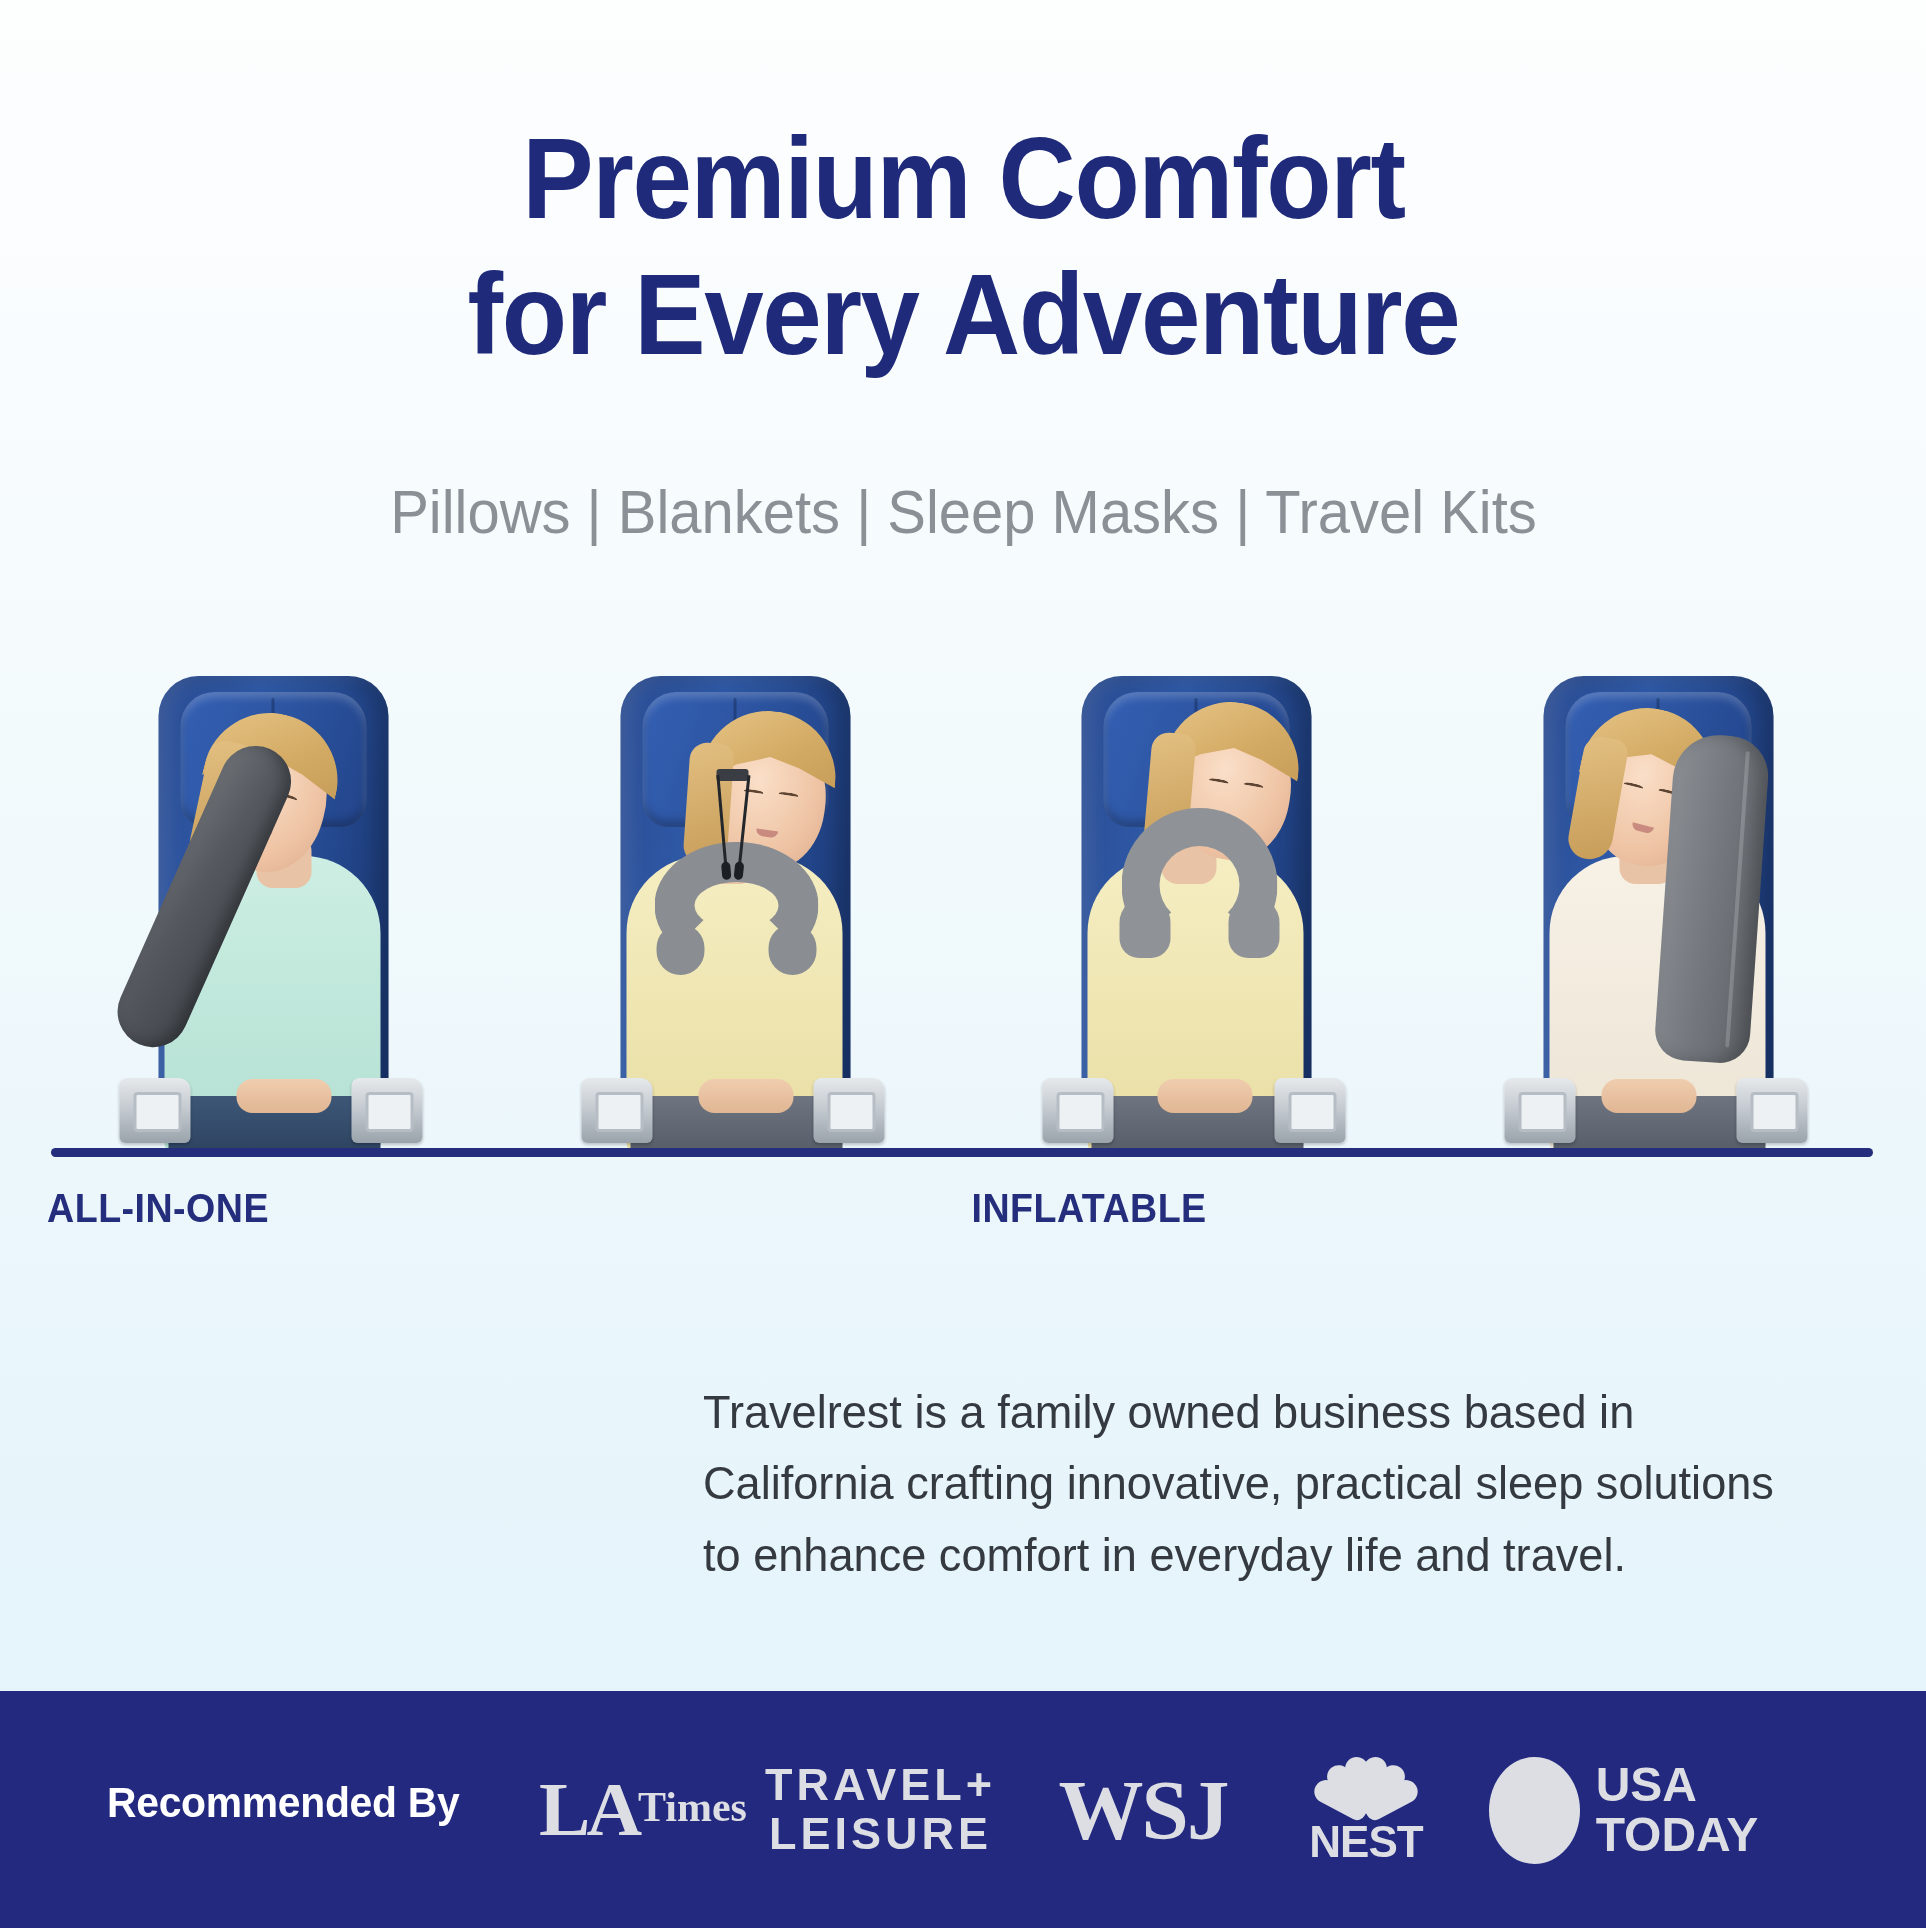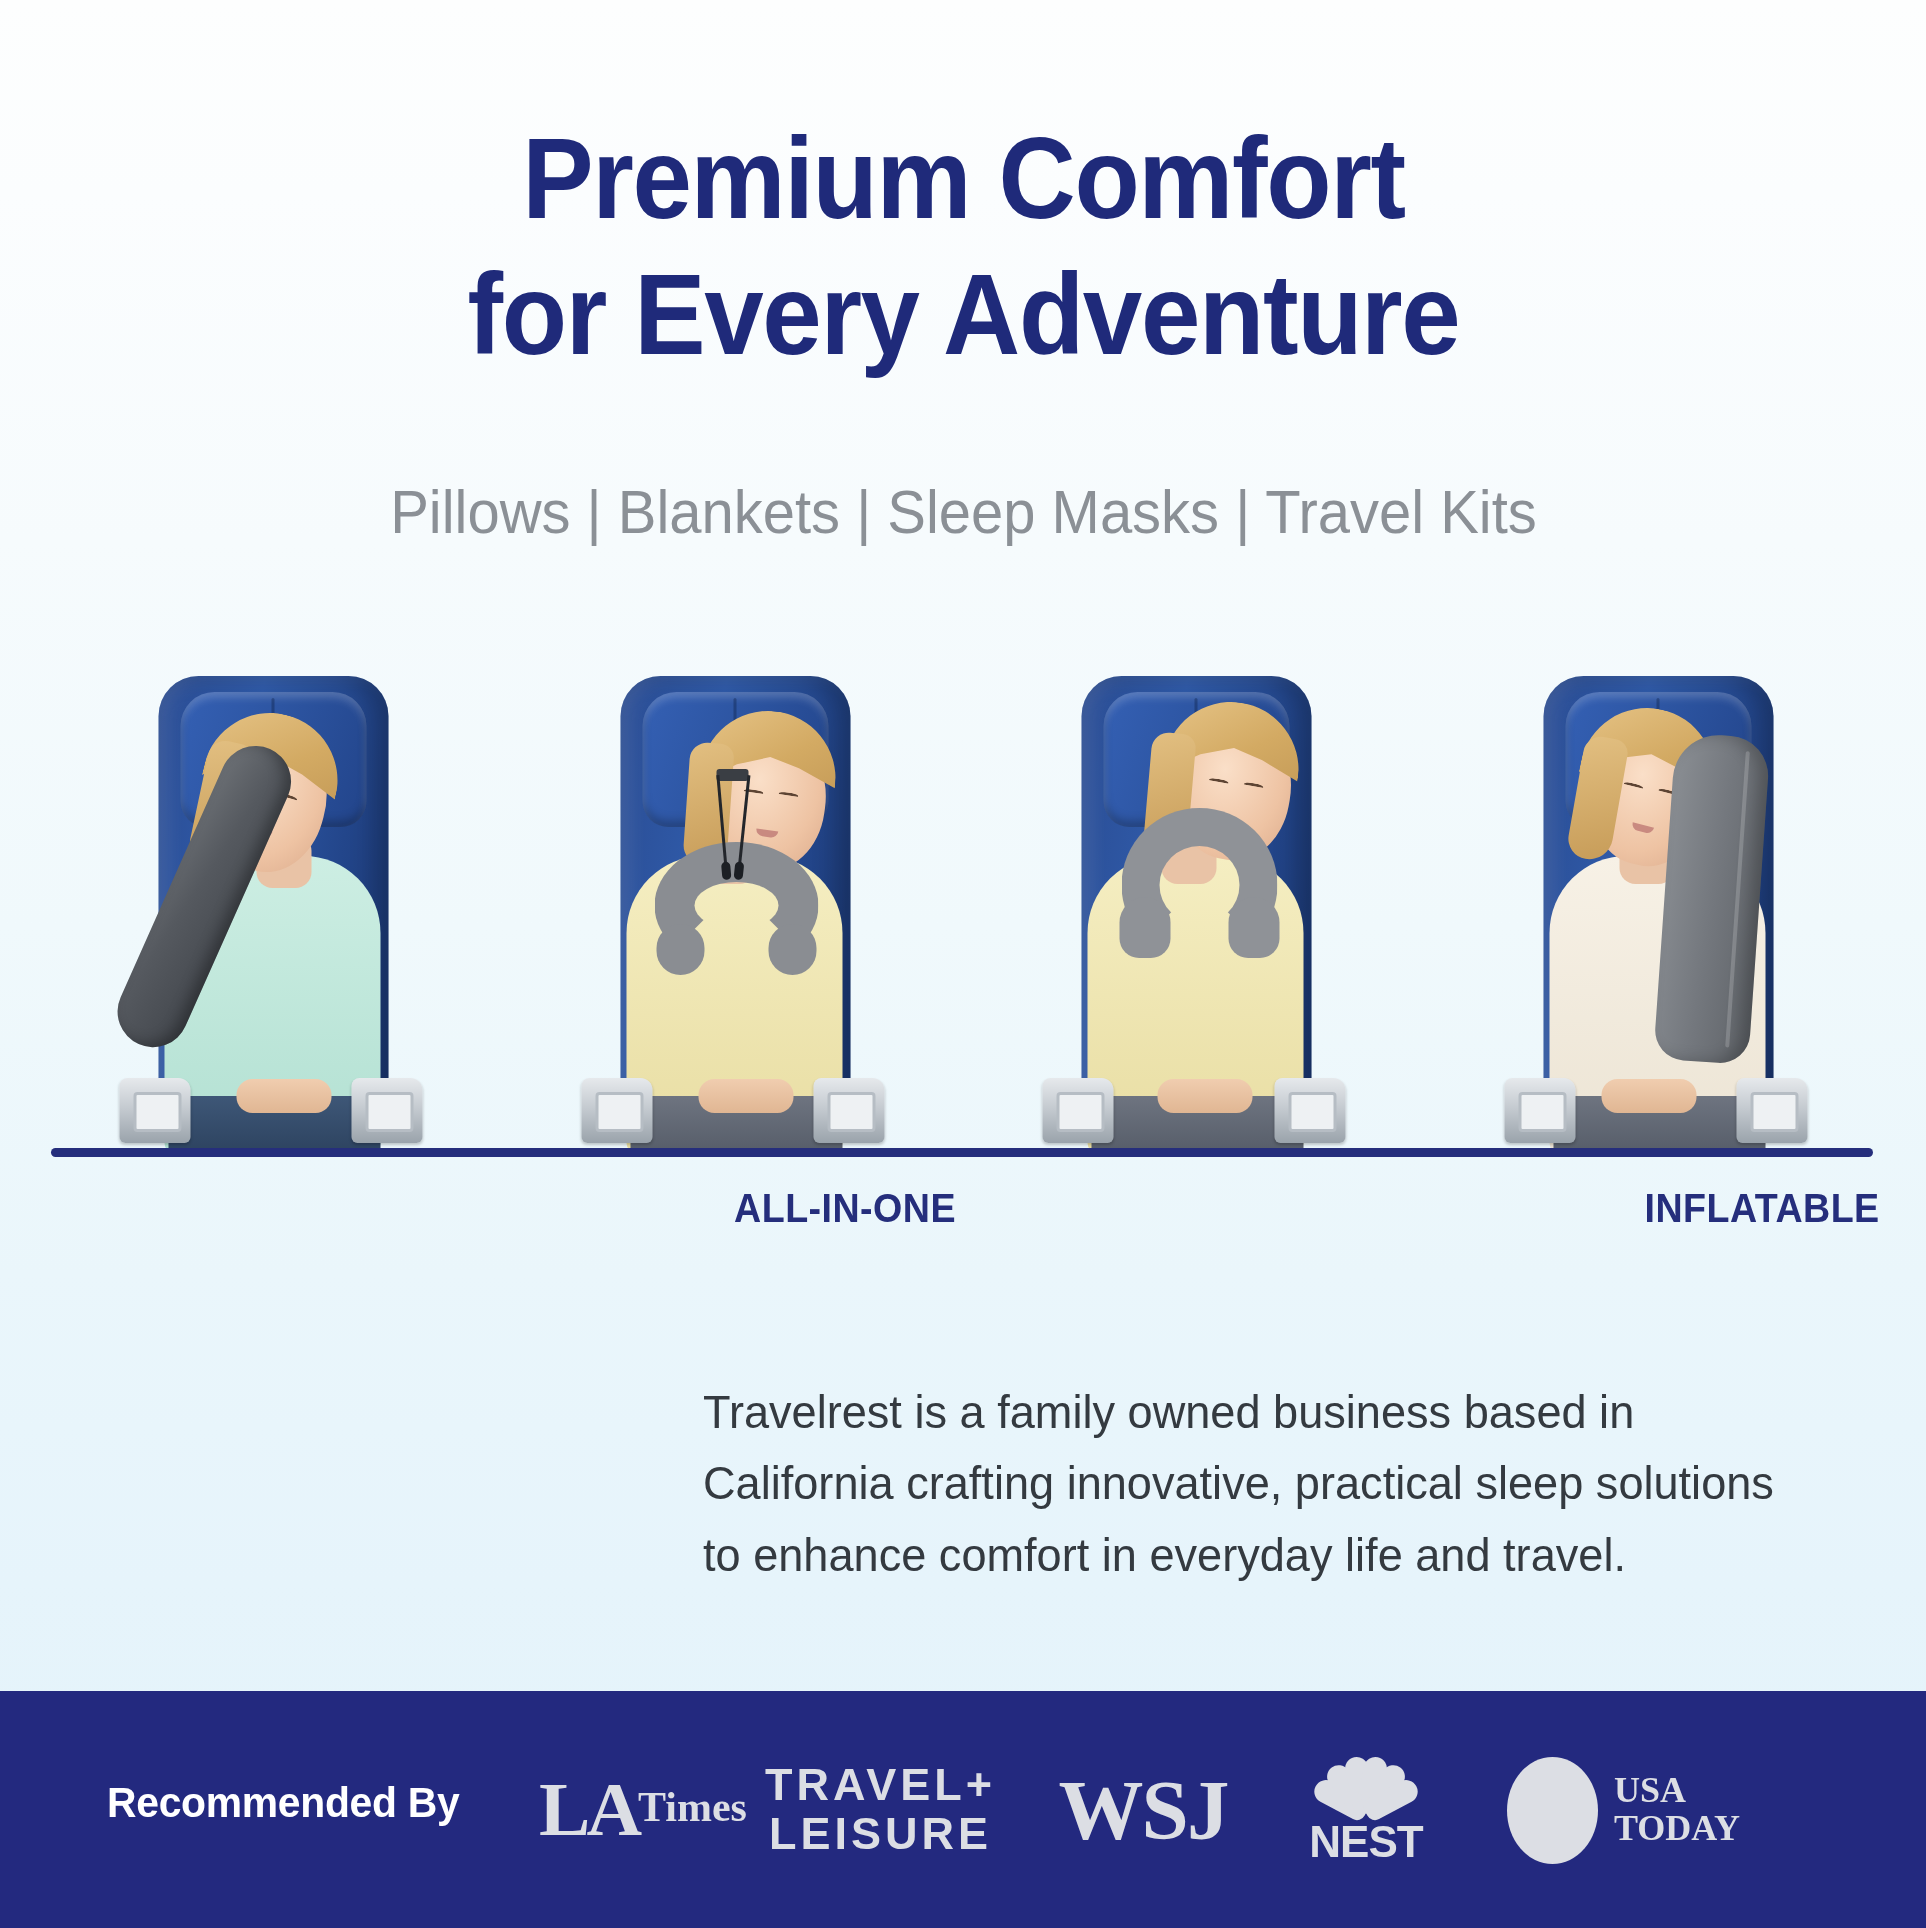--- a/index.html
+++ b/index.html
@@ -249,21 +249,21 @@
     background: #252e7c;
     border-radius: 5px;
   }
 
   
   .labels {
     position: absolute;
     left: 40px; top: 1186px; width: 1847px;
     display: flex;
   }
-  .label-cell { flex: 1 1 0; text-align: right; }
+  .label-cell { flex: 1 1 0; text-align: left; }
   .label-text {
     display: inline-block;
     color: #252e7c;
     font-weight: 700;
     font-size: 40px;
     letter-spacing: 0.5px;
     transform: scaleX(0.94);
   }
 
   
@@ -426,24 +426,23 @@
     gap: 16px;
   }
   .usa-dot {
     width: 91px; height: 107px;
     background: #dcdee4;
     border-radius: 50%;
     flex: none;
   }
   .usa-txt {
     font-weight: 700;
-    font-size: 36px;
+    font-size: 48px;
     line-height: 1.05;
     letter-spacing: 0px;
-    font-family: Liberation Serif, serif;
   }
 </style>
 </head>
 <body>
 
 <div id="page">
 
   <div class="headline">Premium Comfort
 for Every Adventure</div>
   <div class="subtitle">Pillows  |  Blankets  |  Sleep Masks  |  Travel Kits</div>

